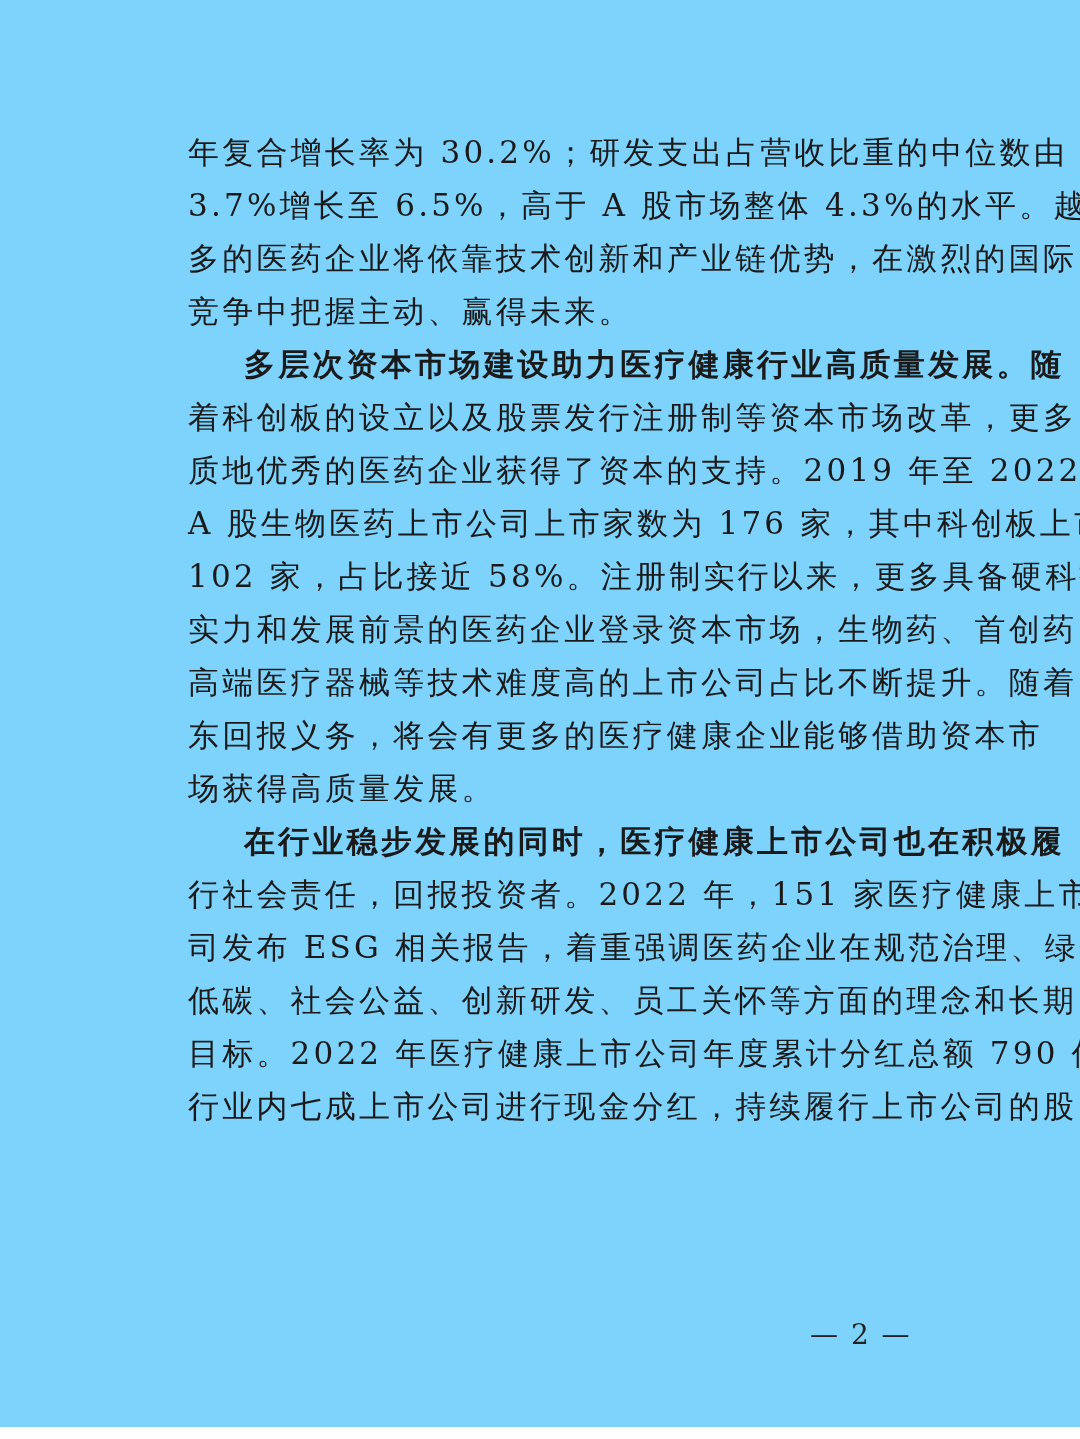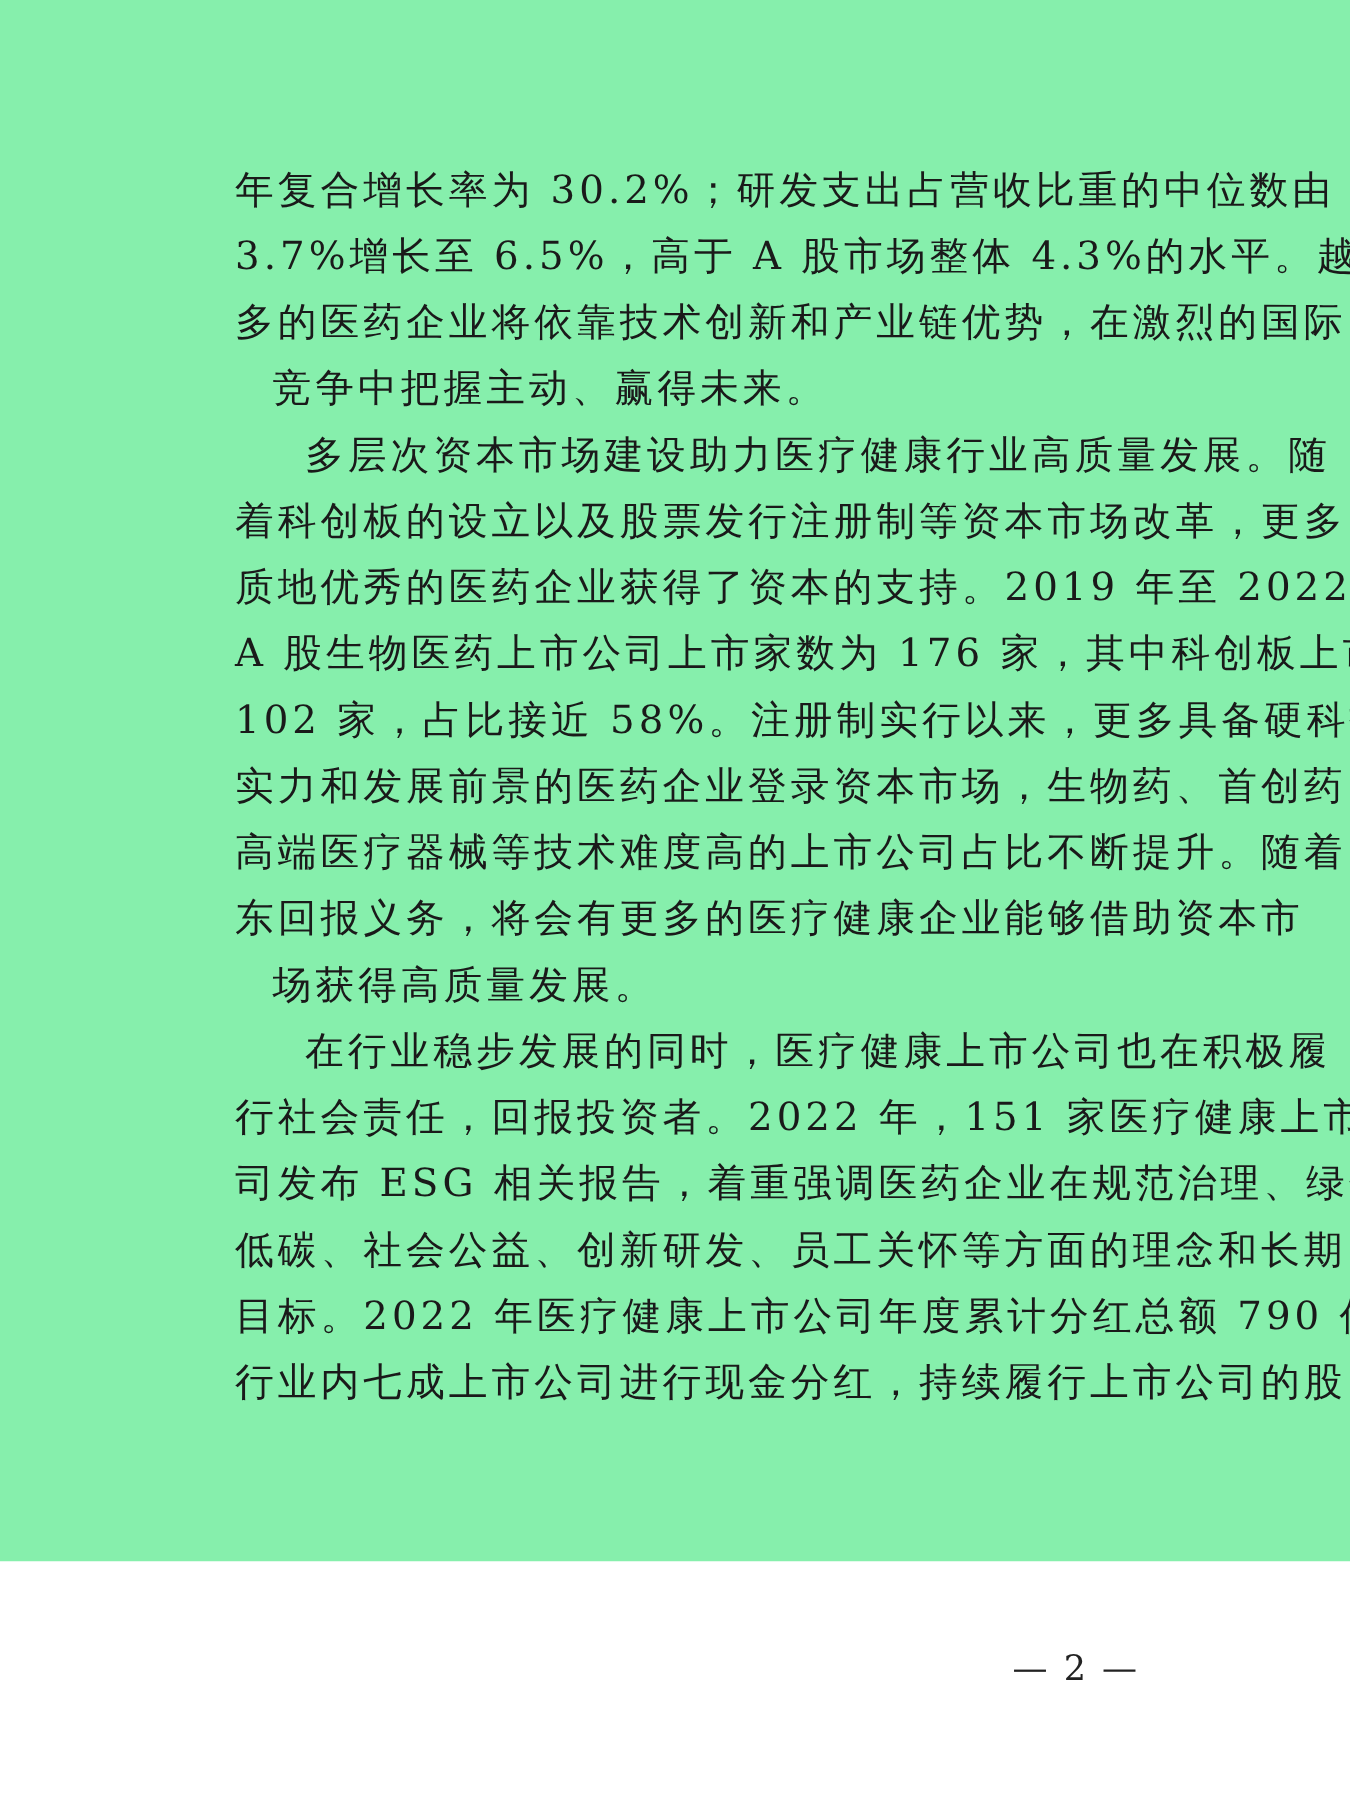--- a/index.html
+++ b/index.html
@@ -13,45 +13,45 @@
       position: relative;
       overflow: hidden;
       color: #1a1a1a;
       font-family: "DejaVu Serif", "Liberation Serif", serif;
     }
     .page {
       position: absolute;
       left: 0;
       top: 0;
       width: 1080px;
-      height: 1249px;
-      background: #86efac;
+      height: 1427px;
+      background: #7dd3fc;
     }
     .text-block {
       position: absolute;
       left: 188px;
       top: 126px;
       width: 714px;
     }
     .line {
       height: 53px;
       line-height: 53px;
       font-size: 31px;
       white-space: nowrap;
       letter-spacing: 3.2px;
       text-align: justify;
       text-align-last: justify;
       overflow: visible;
     }
     .line.last {
       text-align-last: left;
-      margin-left: 30px;
     }
     .line.indent {
       padding-left: 56px;
+      font-weight: bold;
     }
     .page-number {
       position: absolute;
       left: 810px;
       top: 1318px;
       width: 100px;
       font-size: 28px;
       letter-spacing: 2px;
       white-space: nowrap;
       color: #222;

